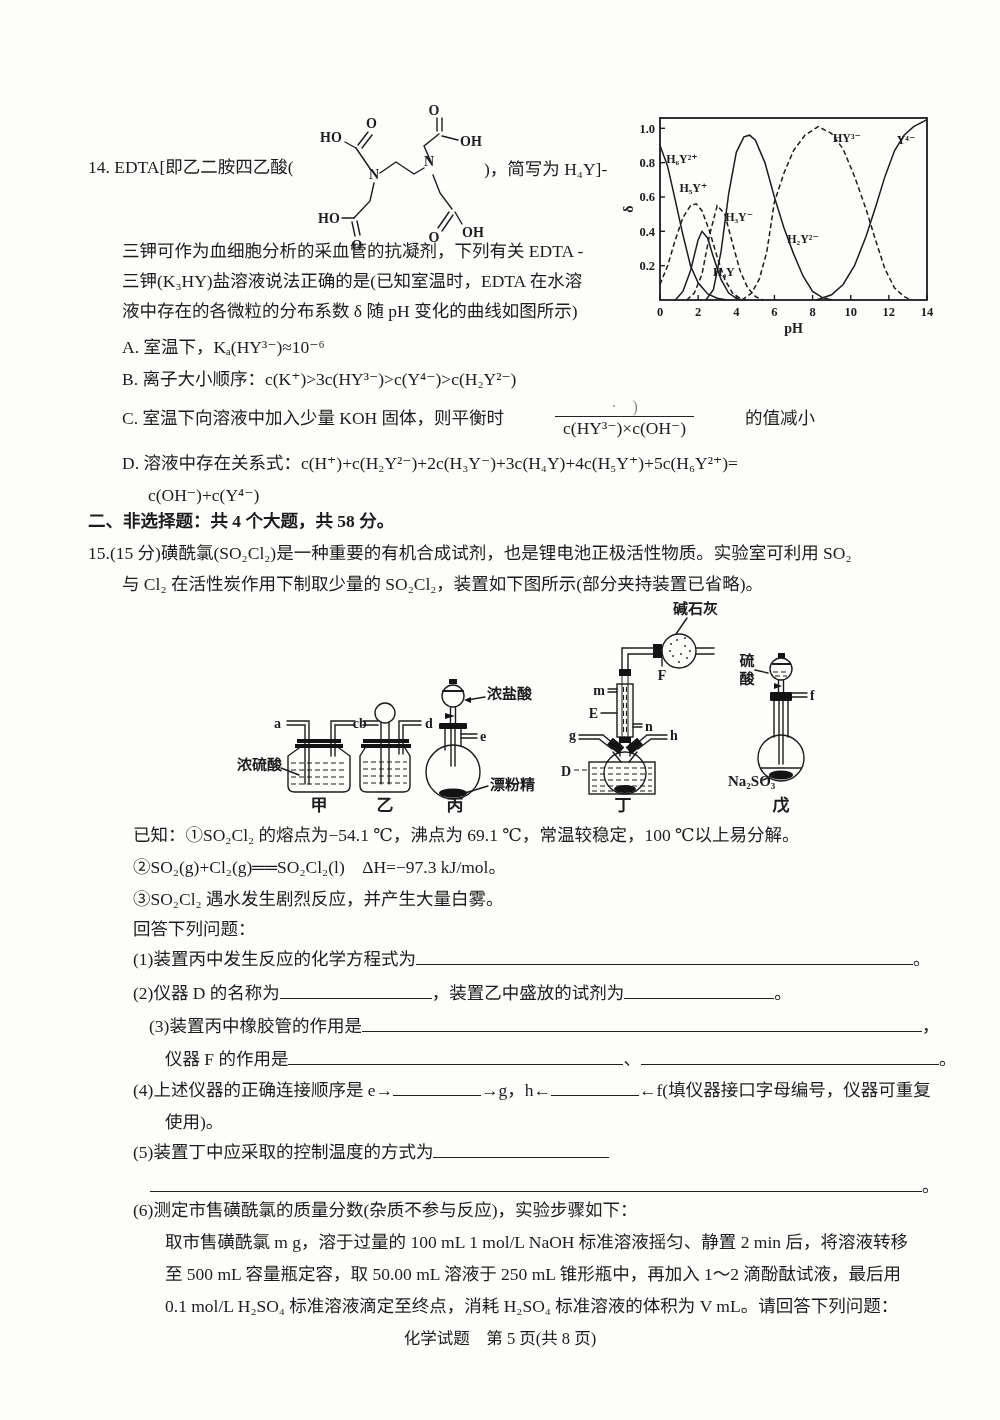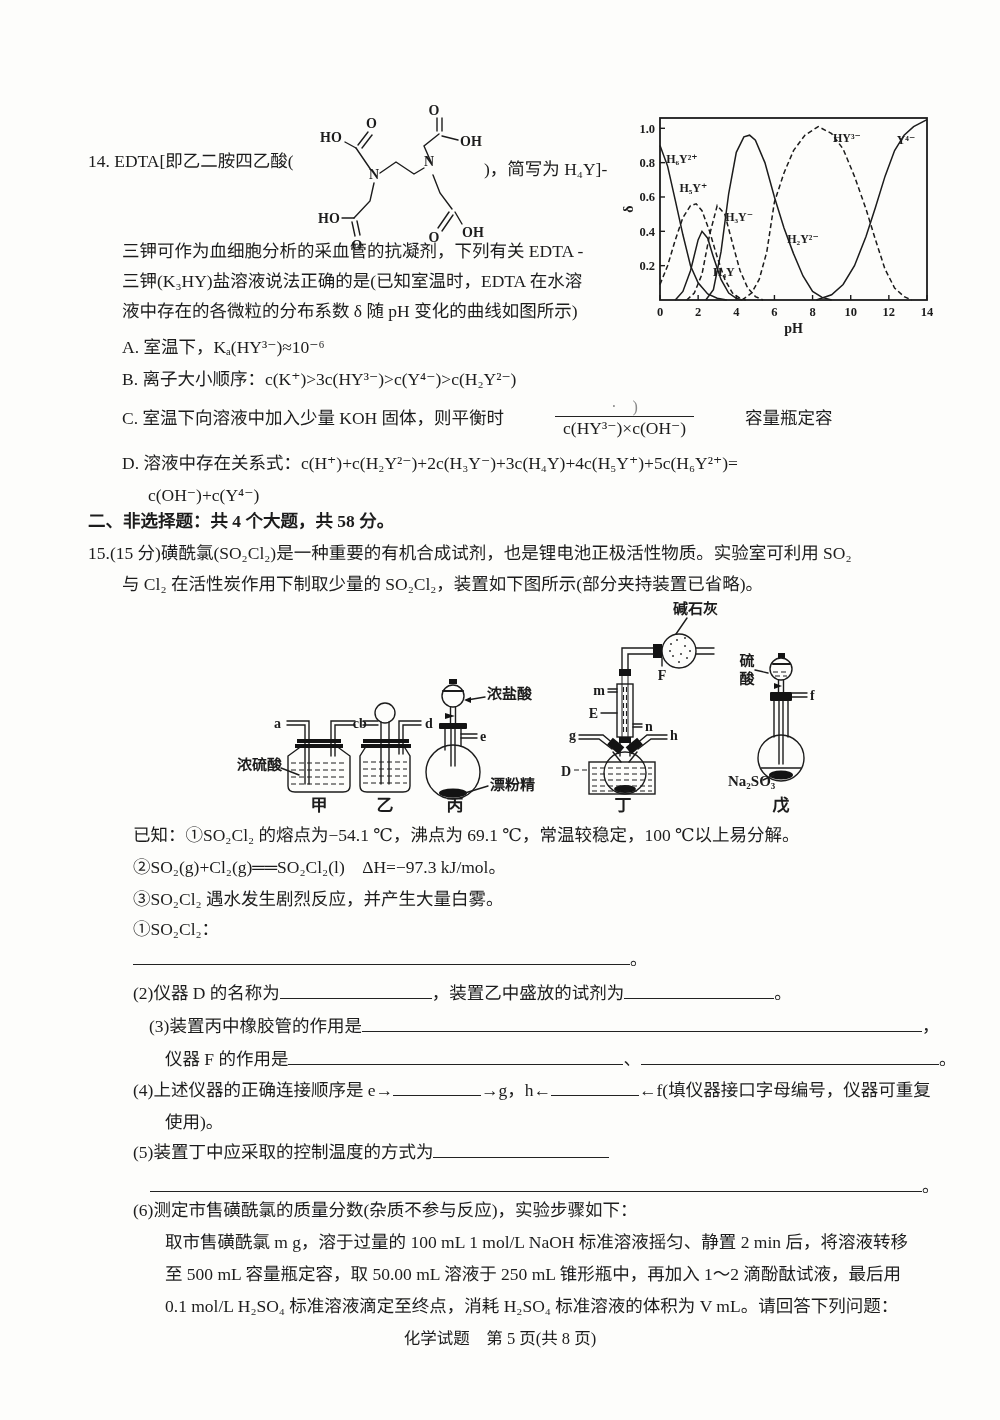--- a/index.html
+++ b/index.html
@@ -26,21 +26,21 @@
   .tick{font:bold 12.5px "Liberation Serif","DejaVu Serif",serif;}
   .curve-label{font:bold 12px "Liberation Serif","DejaVu Serif",serif;}
   .axis-label{font:bold 14px "Liberation Serif","DejaVu Serif",serif;}
   .footer{position:absolute;width:100%;text-align:center;font-size:16.5px;}
 </style>
 </head>
 <body>
 
 <div id="page">
 
-  <div class="line" style="left:88px;top:148px;">14. EDTA[即乙二胺四乙酸(</div>
+  <div class="line" style="left:88px;top:154px;">14. EDTA[即乙二胺四乙酸(</div>
 
   <svg style="left:312px;top:102px;" width="185" height="152" viewBox="0 0 185 152">
     <g>
 
       <path class="ln" d="M68,71 L84,60 L102,72 L112,66"></path>
 
       <path class="ln" d="M59,68 L44,46"></path>
       <path class="ln" d="M44,46 L33,40"></path>
       <path class="ln" d="M46,43 L56,30"></path>
       <path class="ln" d="M50,46 L60,33"></path>
@@ -126,21 +126,21 @@
 
   <div class="line" style="left:122px;top:334px;">A. 室温下，Kₐ(HY³⁻)≈10⁻⁶</div>
   <div class="line" style="left:122px;top:366px;">B. 离子大小顺序：c(K⁺)&gt;3c(HY³⁻)&gt;c(Y⁴⁻)&gt;c(H₂Y²⁻)</div>
 
   <div class="line" id="optC" style="left:122px;top:394px;height:48px;">
     <span>C. 室温下向溶液中加入少量 KOH 固体，则平衡时</span>
     <span class="frac">
       <span class="num">·　)</span>
       <span class="den">c(HY³⁻)×c(OH⁻)</span>
     </span>
-    <span>容量瓶定容</span>
+    <span>的值减小</span>
   </div>
 
   <div class="line" style="left:122px;top:450px;">D. 溶液中存在关系式：c(H⁺)+c(H₂Y²⁻)+2c(H₃Y⁻)+3c(H₄Y)+4c(H₅Y⁺)+5c(H₆Y²⁺)=</div>
   <div class="line" style="left:148px;top:482px;">c(OH⁻)+c(Y⁴⁻)</div>
 
   <div class="line bold" style="left:88px;top:508px;">二、非选择题：共 4 个大题，共 58 分。</div>
   <div class="line" style="left:88px;top:540px;">15.(15 分)磺酰氯(SO₂Cl₂)是一种重要的有机合成试剂，也是锂电池正极活性物质。实验室可利用 SO₂</div>
   <div class="line" style="left:122px;top:571px;">与 Cl₂ 在活性炭作用下制取少量的 SO₂Cl₂，装置如下图所示(部分夹持装置已省略)。</div>
 
   <svg style="left:215px;top:596px;" width="750" height="225" viewBox="0 0 750 225">
@@ -280,23 +280,24 @@
       <line class="ln" x1="540" y1="74" x2="553" y2="77"></line>
       <text class="cn-label" x="513" y="190">Na₂SO₃</text>
       <line class="ln" x1="548" y1="184" x2="559" y2="179"></line>
       <text class="caption" x="566" y="215" text-anchor="middle">戊</text>
     </g>
   </svg>
 
   <div class="line" style="left:133px;top:822px;">已知：①SO₂Cl₂ 的熔点为−54.1 ℃，沸点为 69.1 ℃，常温较稳定，100 ℃以上易分解。</div>
   <div class="line" style="left:133px;top:854px;">②SO₂(g)+Cl₂(g)══SO₂Cl₂(l)　ΔH=−97.3 kJ/mol。</div>
   <div class="line" style="left:133px;top:886px;">③SO₂Cl₂ 遇水发生剧烈反应，并产生大量白雾。</div>
-  <div class="line" style="left:133px;top:916px;">①SO₂Cl₂：</div>
+  <div class="line" style="left:133px;top:916px;">回答下列问题：</div>
 
   <div class="line flexline" style="left:133px;top:946px;">
+    <span>(1)装置丙中发生反应的化学方程式为</span>
     <span class="blank" style="width:497px"></span>
     <span>。</span>
   </div>
 
   <div class="line flexline" style="left:133px;top:980px;">
     <span>(2)仪器 D 的名称为</span>
     <span class="blank" style="width:152px"></span>
     <span>，装置乙中盛放的试剂为</span>
     <span class="blank" style="width:150px"></span>
     <span>。</span>

